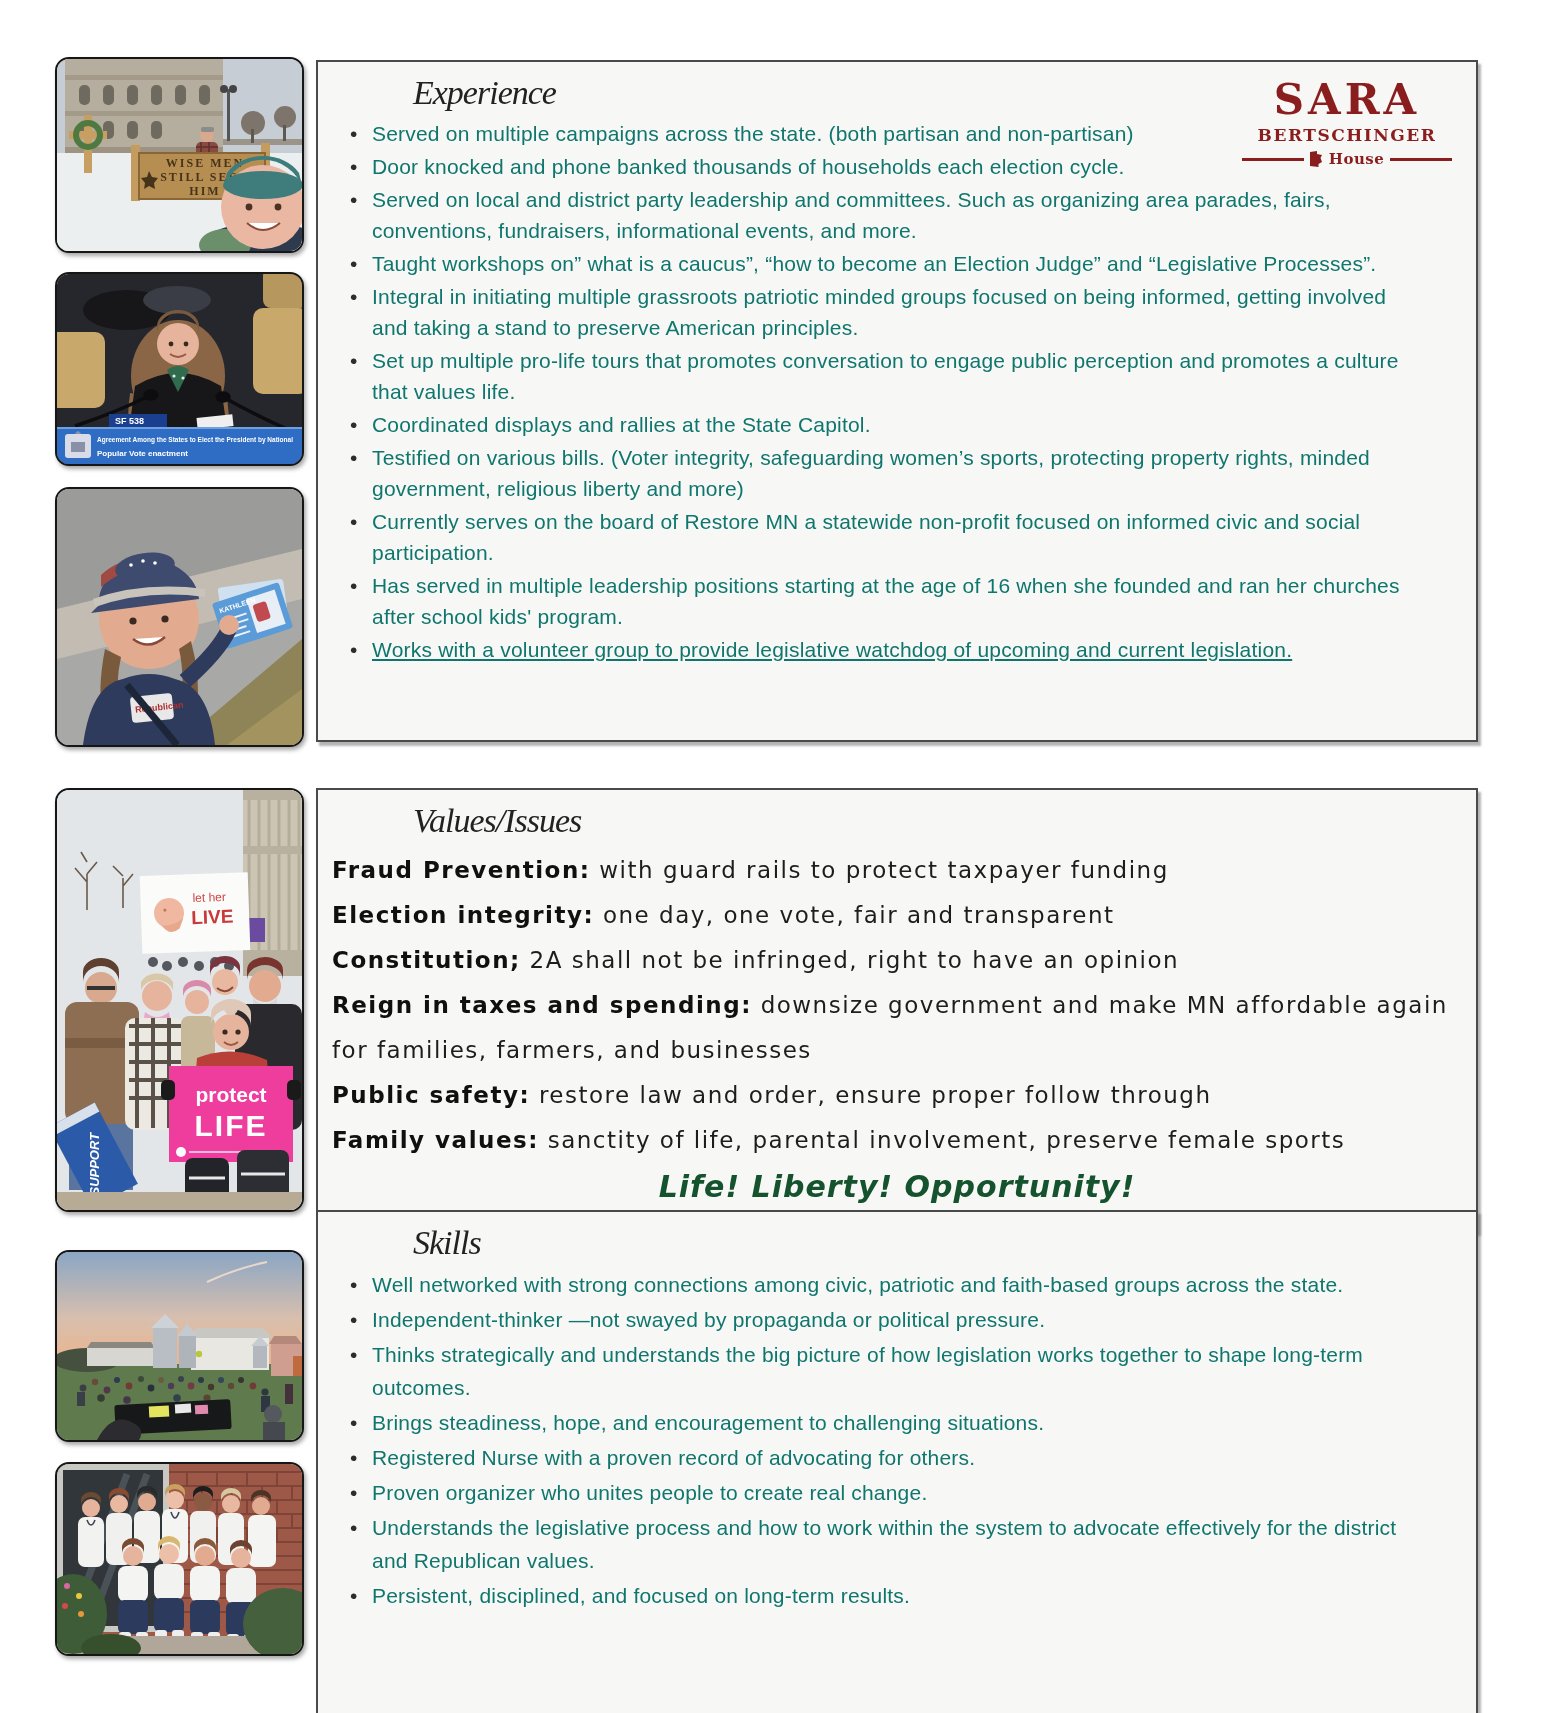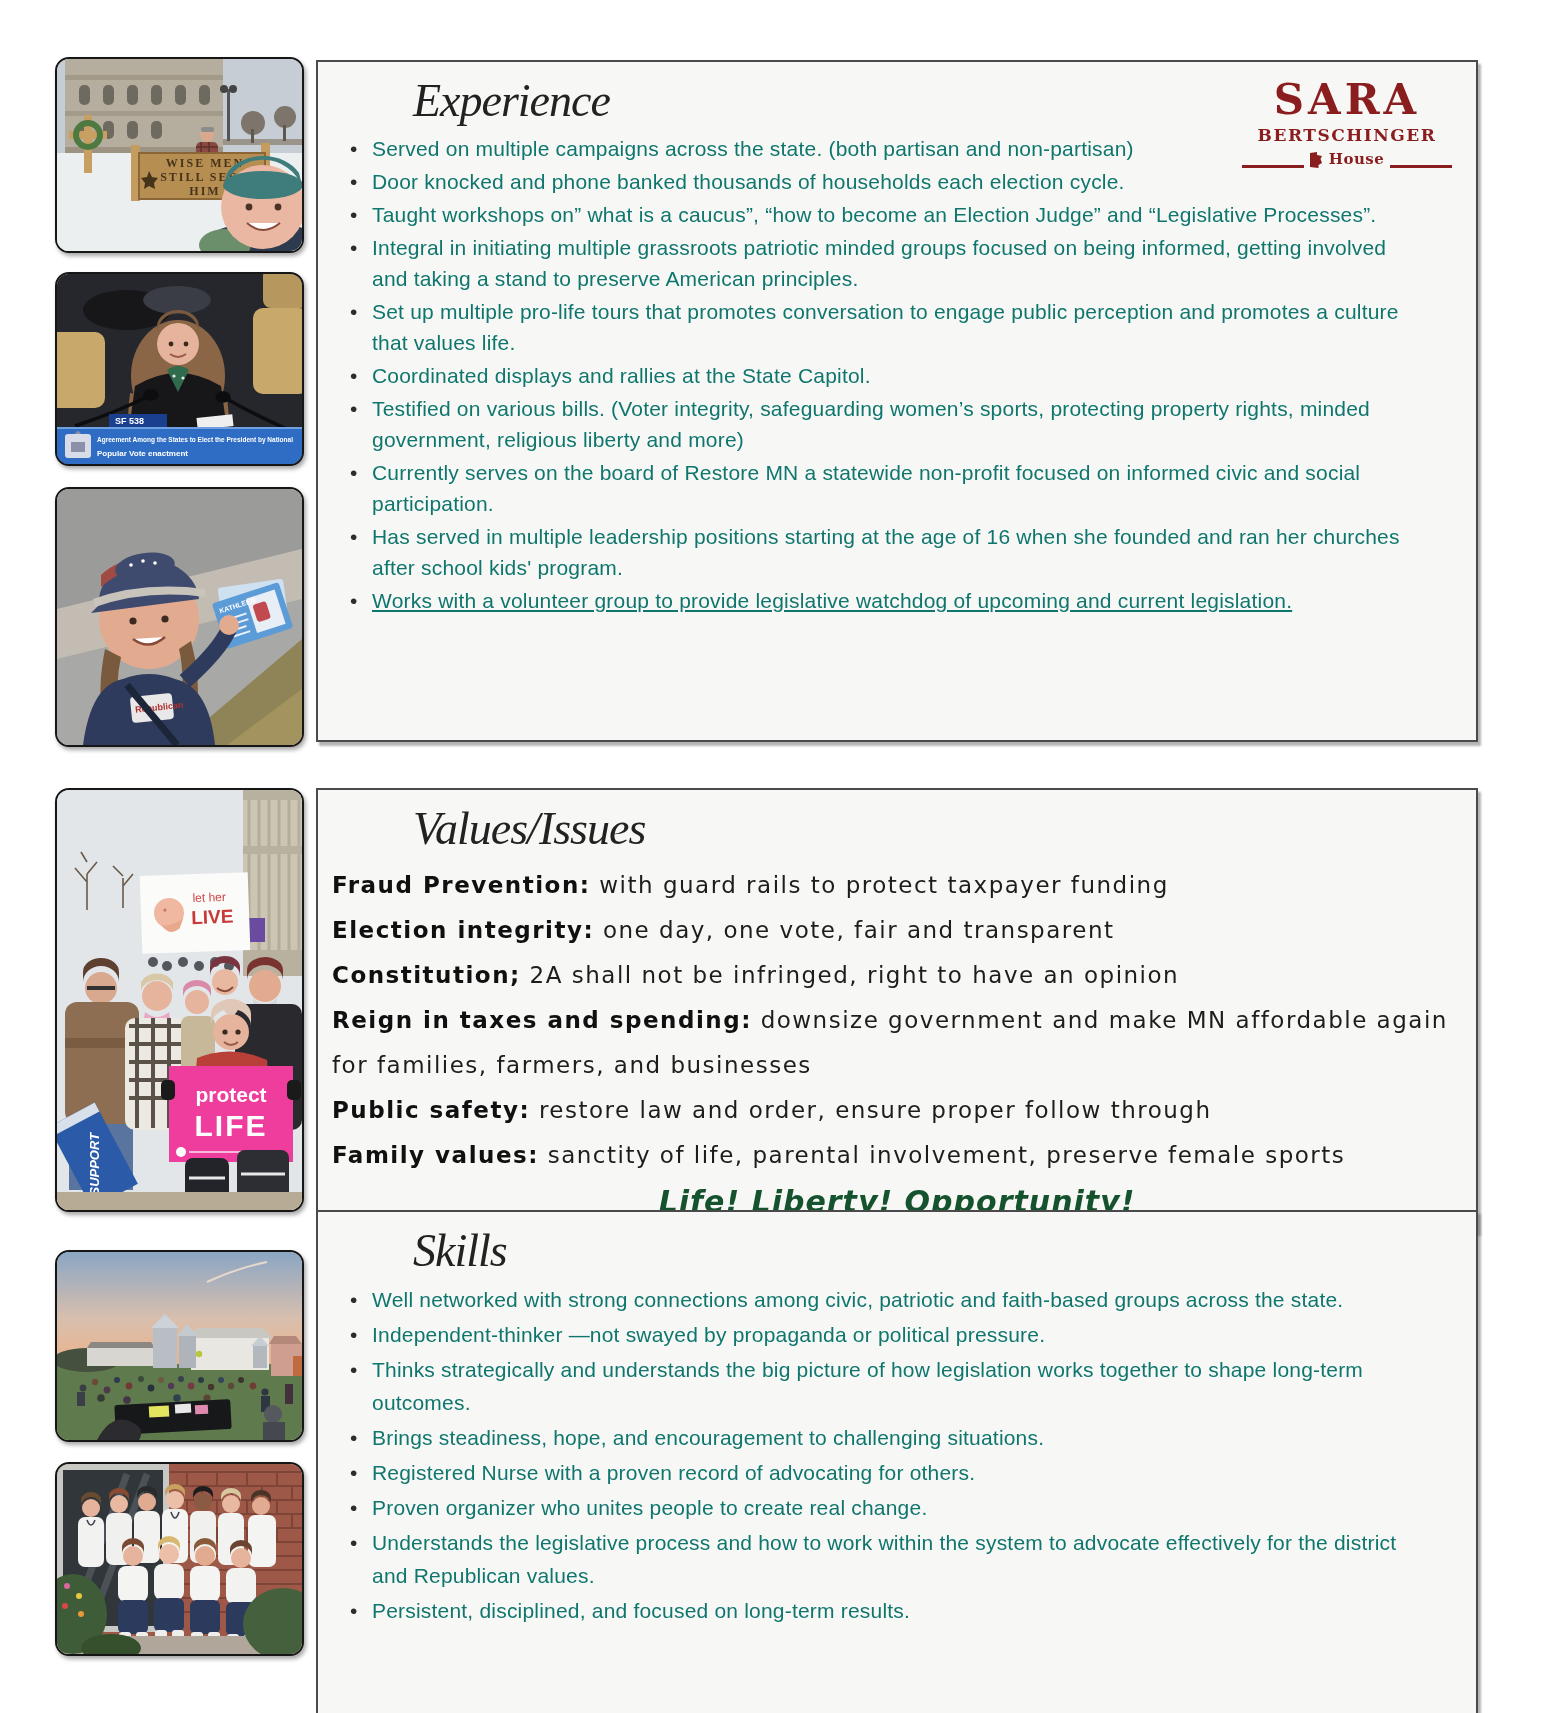--- a/index.html
+++ b/index.html
@@ -8,42 +8,42 @@
 
   
   .box{position:absolute;left:316px;width:1162px;box-sizing:border-box;
        background:#f7f7f5;border:2px solid #4a4a4a;
        box-shadow:3px 4px 2px rgba(90,90,90,.45);}
   #experience-box{top:60px;height:682px;}
   #values-box{top:788px;height:444px;}
   #skills-box{top:1210px;height:532px;}
 
   .box-title{font-family:"Liberation Serif","DejaVu Serif",serif;font-style:italic;
-             font-weight:500;font-size:46px;color:#222;margin:12px 0 4px 0;
+             font-weight:500;font-size:34px;color:#222;margin:12px 0 4px 0;
              padding-left:95px;letter-spacing:-1px;}
 
   ul.bullets{list-style:none;margin:6px 0 0 0;padding:0 55px 0 30px;
              font-size:21px;line-height:31px;color:#0f766e;letter-spacing:.2px;}
   ul.bullets li{position:relative;padding-left:24px;margin-bottom:2px;}
   ul.bullets li::before{content:"•";position:absolute;left:2px;top:0;color:#2d2d2d;}
   #skills-box ul.bullets{line-height:33px;}
 
   
   .values-list{margin-top:8px;padding:0 12px 0 14px;font-family:"DejaVu Sans",sans-serif;
                font-size:23px;line-height:45px;letter-spacing:1.5px;color:#1d1d1d;}
   .value-label{font-weight:bold;color:#101010;}
   .slogan{text-align:center;font-family:"DejaVu Sans",sans-serif;font-weight:bold;
           font-style:italic;font-size:30px;letter-spacing:1px;color:#14532d;margin-top:6px;}
 
   
   .logo{position:absolute;top:16px;right:24px;width:210px;text-align:center;
         font-family:"DejaVu Serif",serif;color:#8a1e1e;}
   .logo-name{font-size:42px;font-weight:bold;letter-spacing:4px;line-height:1.05;}
   .logo-surname{font-size:17px;font-weight:bold;letter-spacing:1.5px;margin-top:3px;}
-  .logo-office-row{display:flex;align-items:flex-end;justify-content:center;gap:6px;margin-top:5px;}
+  .logo-office-row{display:flex;align-items:center;justify-content:center;gap:6px;margin-top:5px;}
   .logo-rule{flex:1;height:3px;background:#8a1e1e;}
   .logo-office{font-size:15px;font-weight:bold;letter-spacing:.5px;}
 
   
   .photo{position:absolute;left:55px;width:245px;border:2px solid #161616;
          border-radius:14px;overflow:hidden;box-shadow:2px 3px 4px rgba(0,0,0,.35);
          background:#ddd;margin:0;}
   .photo svg{display:block;width:100%;height:100%;}
   #photo-capitol{top:57px;height:192px;}
   #photo-testimony{top:272px;height:190px;}
@@ -474,20 +474,21 @@
           <polygon points="0,1 7,0 7,3 12,4 10.5,7 12,11 8.5,13 8.5,16 0,15" fill="#8a1e1e"></polygon>
         </svg>
         <span class="logo-office">House</span>
         <span class="logo-rule"></span>
       </div>
     </div>
 
     <ul class="bullets" style="padding-right:150px;">
       <li>Served on multiple campaigns across the state. (both partisan and non-partisan)</li>
       <li>Door knocked and phone banked thousands of households each election cycle.</li>
+      <li style="margin-right:-95px;">Served on local and district party leadership and committees. Such as organizing area parades, fairs, conventions, fundraisers, informational events, and more.</li>
       <li style="margin-right:-95px;">Taught workshops on” what is a caucus”, “how to become an Election Judge” and “Legislative Processes”.</li>
       <li style="margin-right:-95px;">Integral in initiating multiple grassroots patriotic minded groups focused on being informed, getting involved and taking a stand to preserve American principles.</li>
       <li style="margin-right:-95px;">Set up multiple pro-life tours that promotes conversation to engage public perception and promotes a culture that values life.</li>
       <li style="margin-right:-95px;">Coordinated displays and rallies at the State Capitol.</li>
       <li style="margin-right:-95px;">Testified on various bills. (Voter integrity, safeguarding women’s sports, protecting property rights, minded government, religious liberty and more)</li>
       <li style="margin-right:-95px;">Currently serves on the board of Restore MN a statewide non-profit focused on informed civic and social participation.</li>
       <li style="margin-right:-95px;">Has served in multiple leadership positions starting at the age of 16 when she founded and ran her churches after school kids' program.</li>
       <li style="margin-right:-95px;text-decoration:underline;">Works with a volunteer group to provide legislative watchdog of upcoming and current legislation.</li>
     </ul>
   </section>

